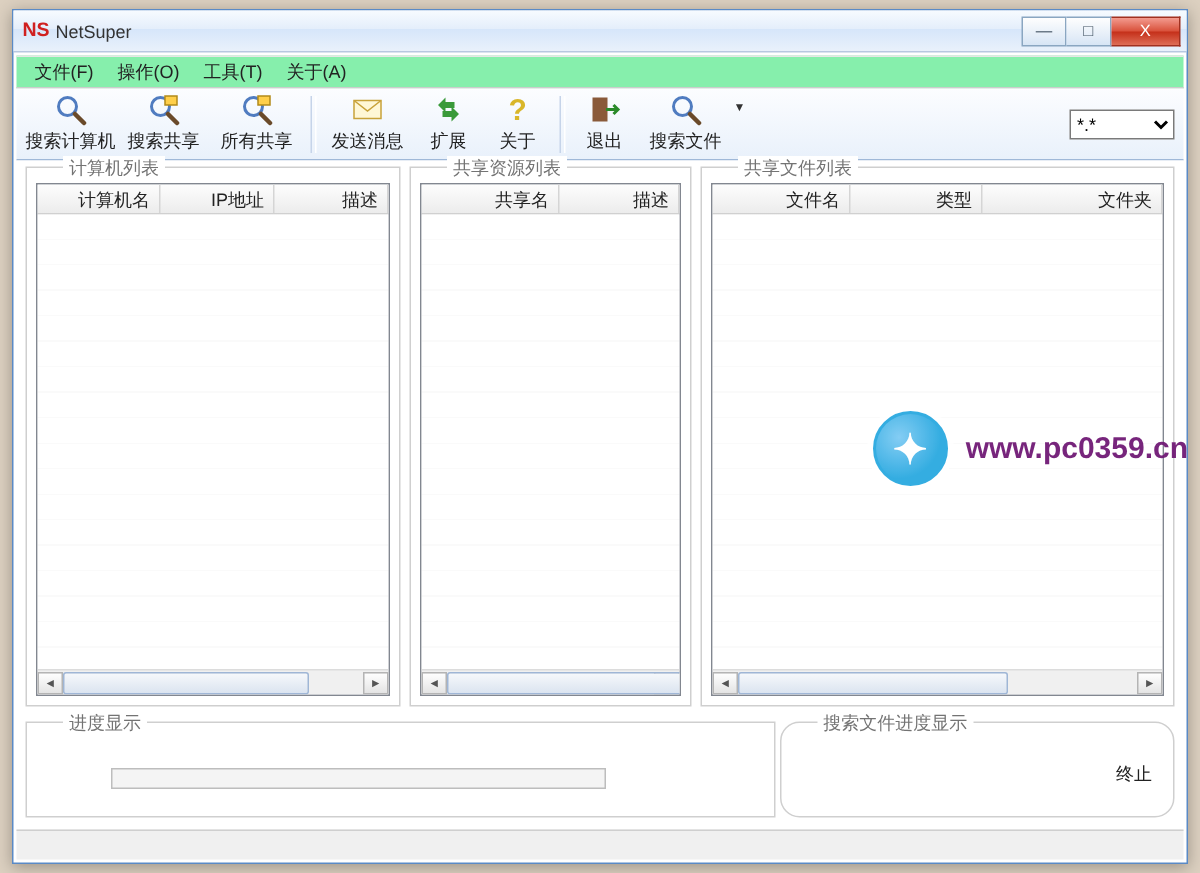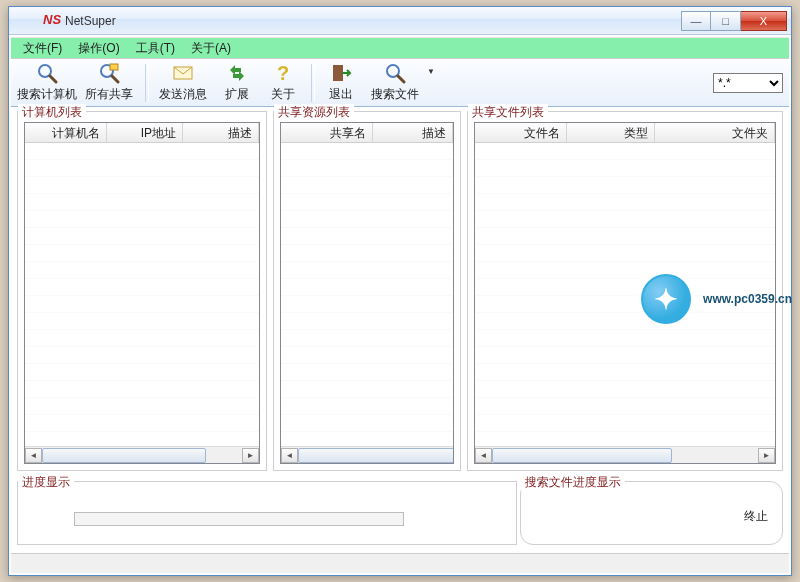--- a/index.html
+++ b/index.html
@@ -26,22 +26,22 @@
   .titlebar {
     height: 28px;
     background: linear-gradient(#f7fbff,#e4eefb 45%,#d6e6fa 46%,#e9f1fb);
     border-bottom: 1px solid #b7c8e0;
     display: flex;
     align-items: center;
     padding: 0 4px 0 6px;
   }
   .titlebar .app-icon {
     width: 16px; height: 16px; margin-right: 6px;
-    font-weight: bold; font-style: italic;
-    color: #d02020; font-size: 13px; line-height: 14px; margin-left: 28px;
+    font-weight: bold; 
+    color: #d02020; font-size: 13px; line-height: 14px;
   }
   .titlebar .title { flex: 1; color: #333; }
   .win-btns { display: flex; gap: 0; }
   .win-btn {
     width: 30px; height: 20px;
     border: 1px solid #8aa6c1;
     background: linear-gradient(#fefefe,#d7e5f5);
     display: flex; align-items: center; justify-content: center;
     font-size: 11px; color: #405060;
   }
@@ -111,24 +111,24 @@
   }
   .group {
     border: 1px solid #cfcfcf;
     position: relative;
     padding: 10px 6px 6px 6px;
     display: flex;
     flex-direction: column;
   }
   .group > legend, .group-title {
     position: absolute;
-    top: -8px; left: 0;
+    top: -8px; left: 24px;
     background: #fff;
     padding: 0 4px;
-    color: #7f1d1d;
+    color: #737373;
   }
   .g1 { width: 250px; }
   .g2 { width: 188px; }
   .g3 { flex: 1; }
   .listview {
     flex: 1;
     border: 1px solid #828790;
     background: #fff;
     display: flex; flex-direction: column;
     overflow: hidden;
@@ -210,21 +210,21 @@
   }
   .wm-logo {
     width: 58px; height: 58px; border-radius: 50%;
     background: radial-gradient(circle at 35% 35%, #7ecbf4, #2aa9e0 60%);
     border: 4px solid #fff;
     box-shadow: 0 0 0 2px #2aa9e0 inset;
     display:flex;align-items:center;justify-content:center;
     color:#fff;font-weight:bold;font-size:28px;
   }
   .wm-text .l1 { color:#2aa9e0; font-weight:bold; font-size:22px; letter-spacing:1px; }
-  .wm-text .l2 { color:#0c4a6e; font-weight:bold; font-size:12px; }
+  .wm-text .l2 { color:#701a75; font-weight:bold; font-size:20px; }
 
   svg { display: block; }
 </style>
 </head>
 <body>
 
 <div class="window">
 
   <div class="titlebar">
     <div class="app-icon">NS</div>
@@ -256,20 +256,30 @@
         <span class="tlabel">搜索计算机</span>
       </div>
       <div class="tbtn">
         <span class="ticon">
           <svg width="22" height="22">
               <circle cx="9" cy="9" r="6" fill="none" stroke="#507cc0" stroke-width="2"></circle>
               <line x1="14" y1="14" x2="20" y2="20" stroke="#6a4a2a" stroke-width="3" stroke-linecap="round"></line>
               <rect x="12" y="2" width="8" height="6" fill="#ffcf4a" stroke="#b28a1a"></rect>
             </svg>
         </span>
+        <span class="tlabel">搜索共享</span>
+      </div>
+      <div class="tbtn">
+        <span class="ticon">
+          <svg width="22" height="22">
+              <circle cx="9" cy="9" r="6" fill="none" stroke="#507cc0" stroke-width="2"></circle>
+              <line x1="14" y1="14" x2="20" y2="20" stroke="#6a4a2a" stroke-width="3" stroke-linecap="round"></line>
+              <rect x="12" y="2" width="8" height="6" fill="#ffcf4a" stroke="#b28a1a"></rect>
+            </svg>
+        </span>
         <span class="tlabel">所有共享</span>
       </div>
       <div class="tsep"></div>
       <div class="tbtn">
         <span class="ticon">
           <svg width="22" height="22">
               <rect x="2" y="5" width="18" height="12" fill="#fff7d6" stroke="#c8a23a"></rect>
               <polyline points="2,5 11,12 20,5" fill="none" stroke="#c8a23a"></polyline>
             </svg>
         </span>

